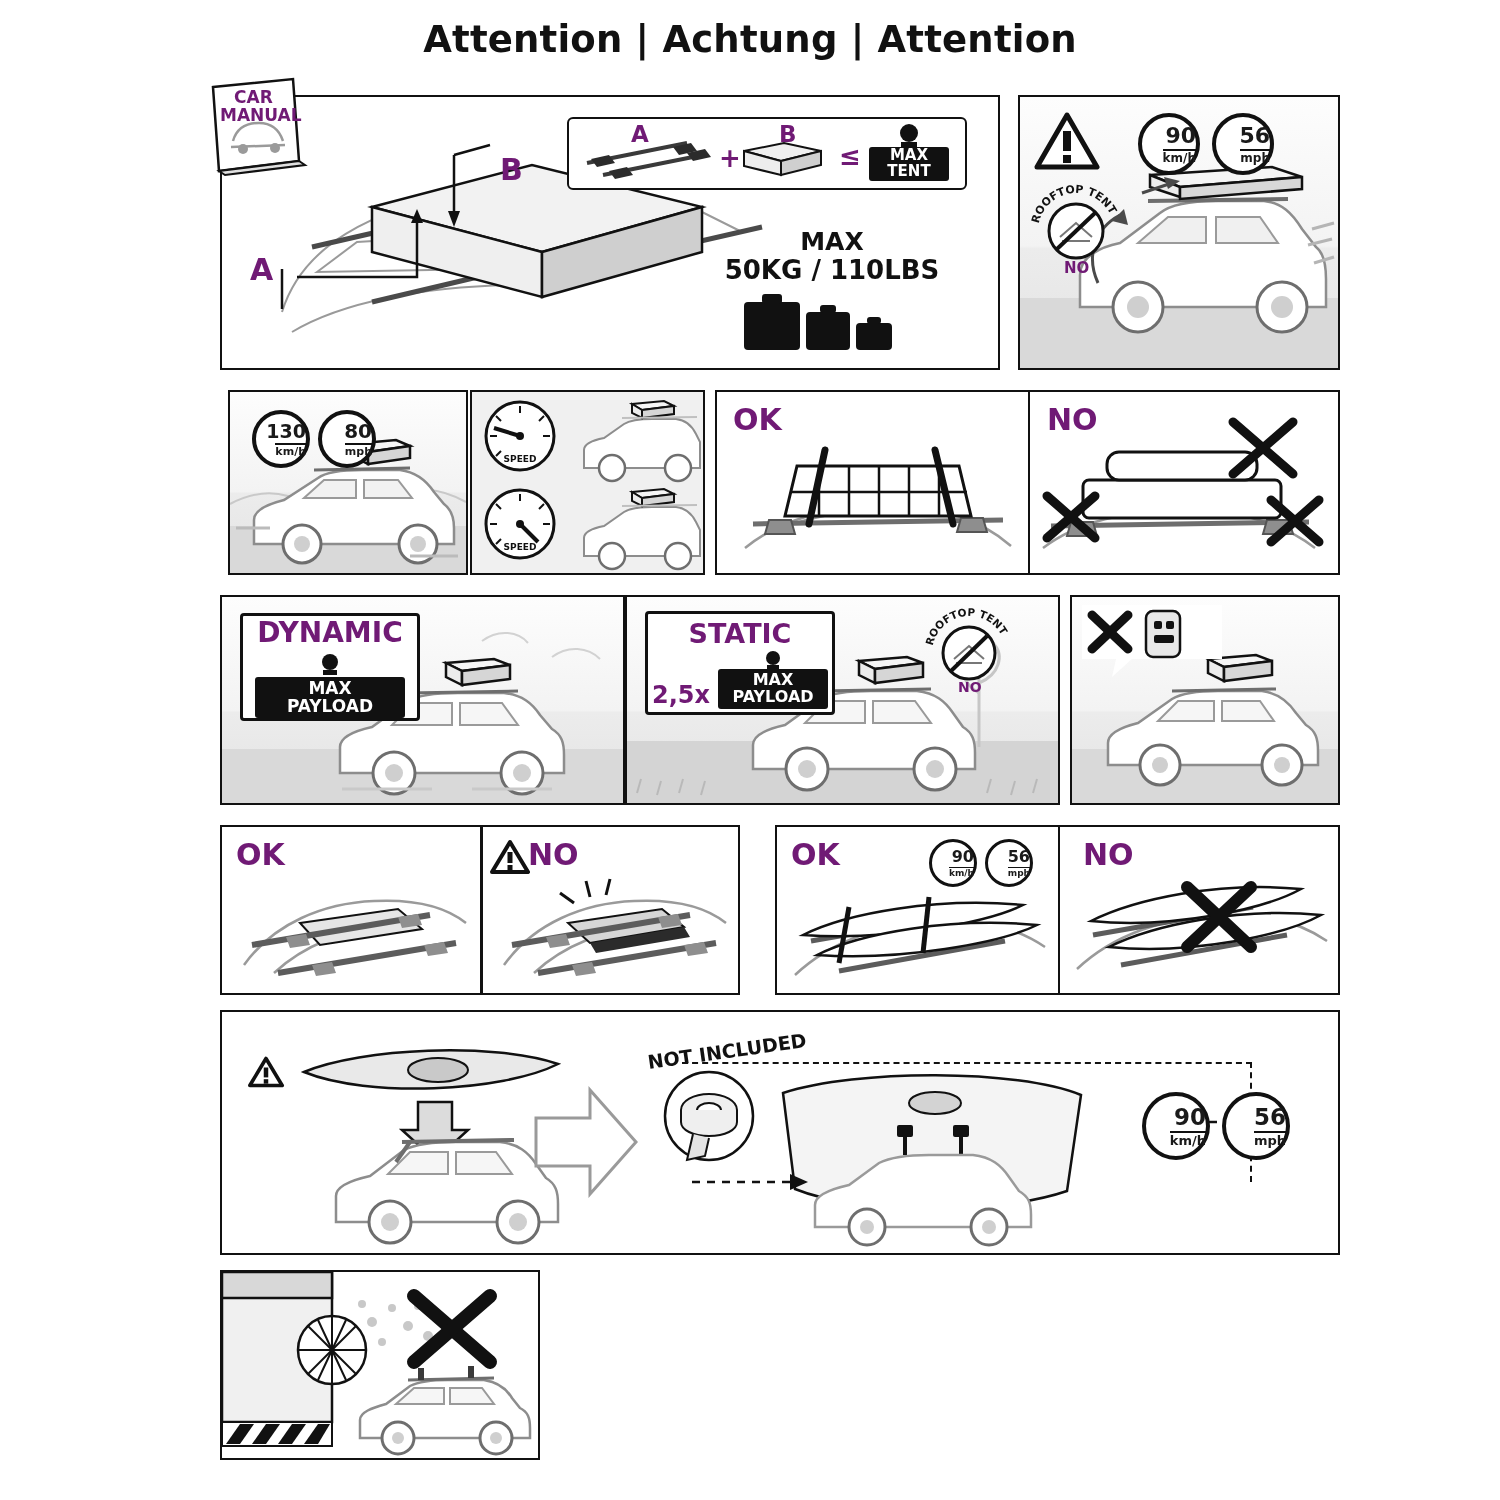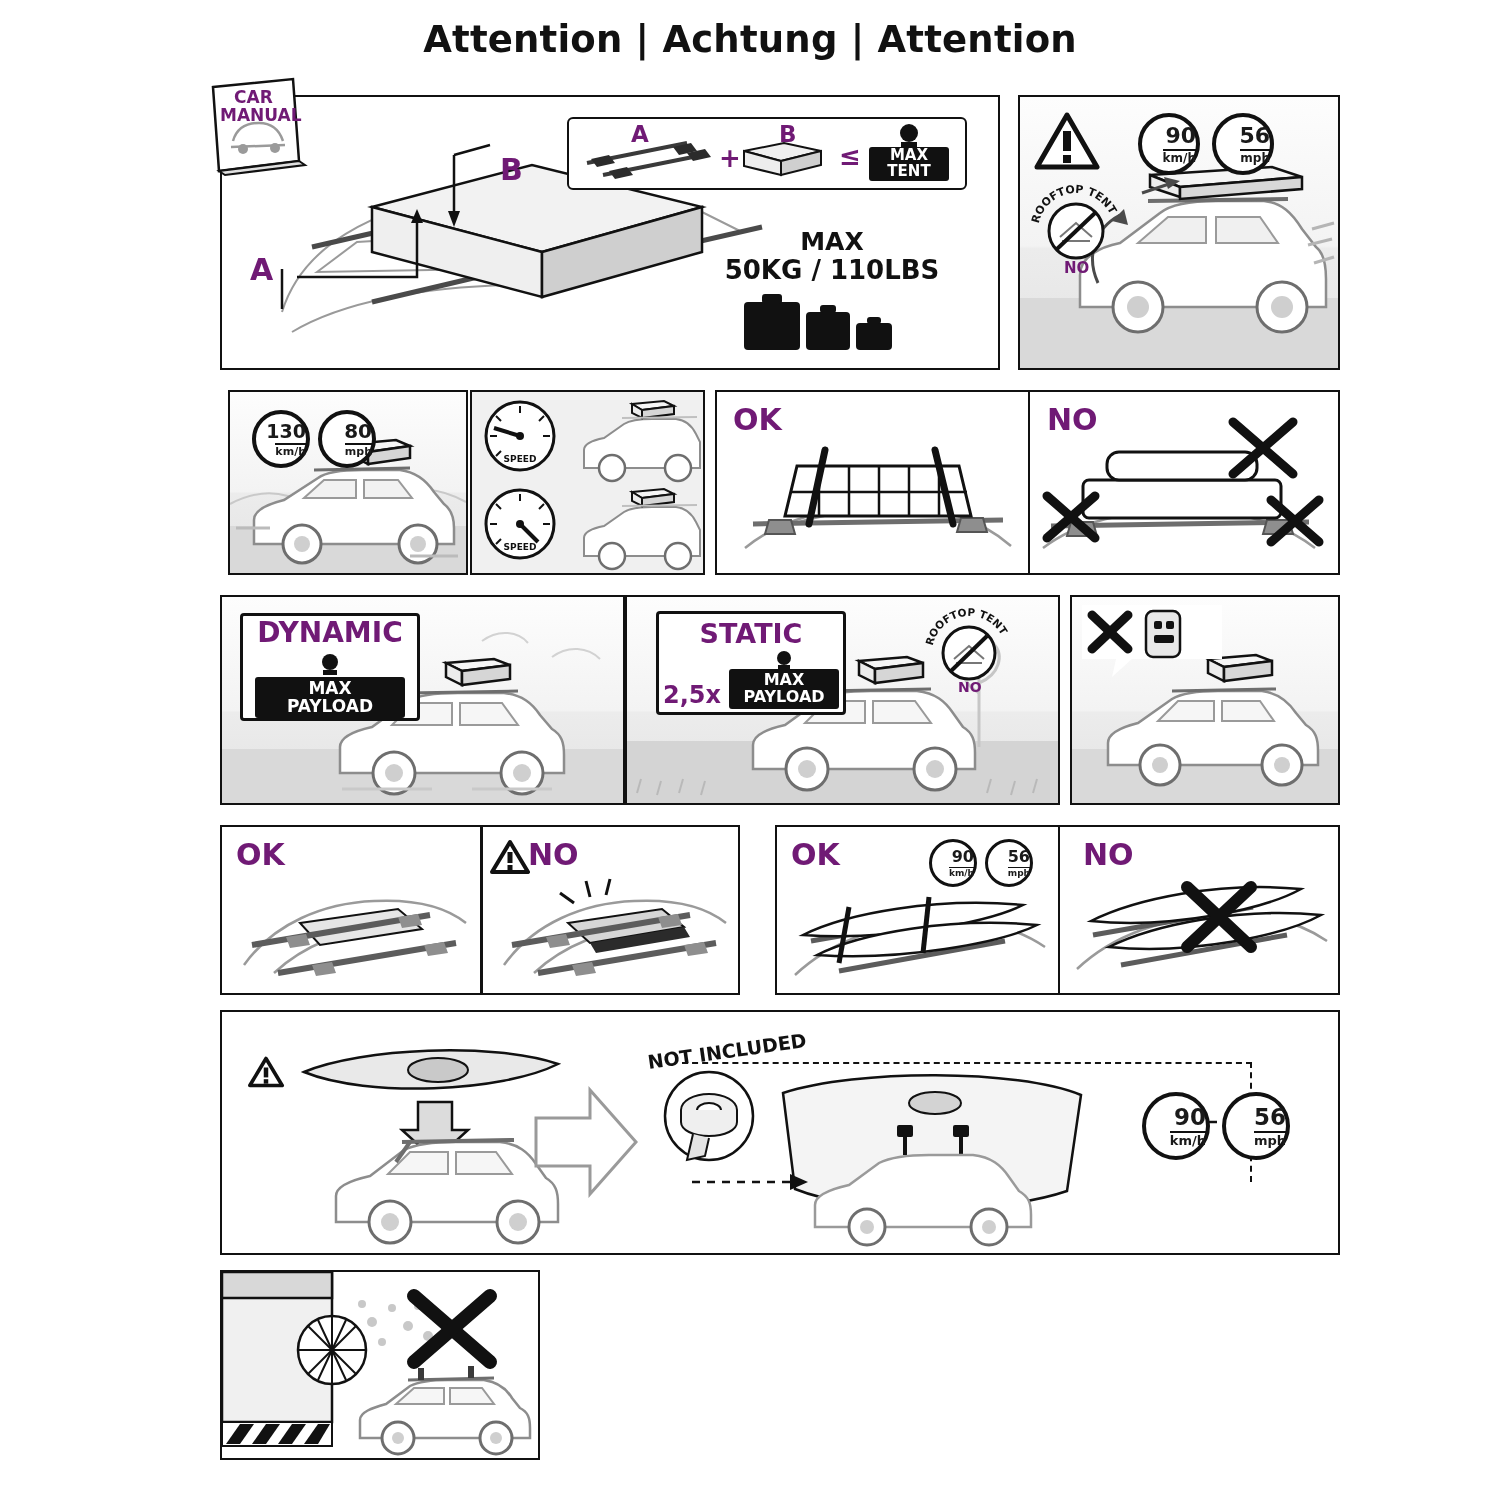--- a/index.html
+++ b/index.html
@@ -509,21 +509,21 @@
         <path d="M10 196 L14 182"></path>
           <path d="M30 198 L34 184"></path>
           <path d="M52 196 L56 182"></path>
         <path d="M74 198 L78 184"></path>
           <path d="M360 196 L364 182"></path>
           <path d="M384 198 L388 184"></path>
         <path d="M406 196 L410 182"></path>
       </g>
     </svg>
 
-    <div class="whitebox" style="left:29px;top:14px;width:190px;height:104px;">
+    <div class="whitebox" style="left:18px;top:14px;width:190px;height:104px;">
       <span class="label" style="position:static;font-size:27px;margin-bottom:2px;">STATIC</span>
       <div style="display:flex;align-items:flex-end;gap:8px;">
         <span class="label" style="position:static;font-size:24px;">2,5x</span>
         <div style="display:flex;flex-direction:column;align-items:center;">
           <svg width="30" height="18" viewBox="0 0 30 18">
             <circle cx="15" cy="7" r="7" fill="#111"></circle>
               <rect x="9" y="14" width="12" height="4" fill="#111"></rect>
           </svg>
           <div class="blackbox" style="position:static;width:110px;height:40px;font-size:16px;flex-direction:column;">
             <span>MAX</span>

